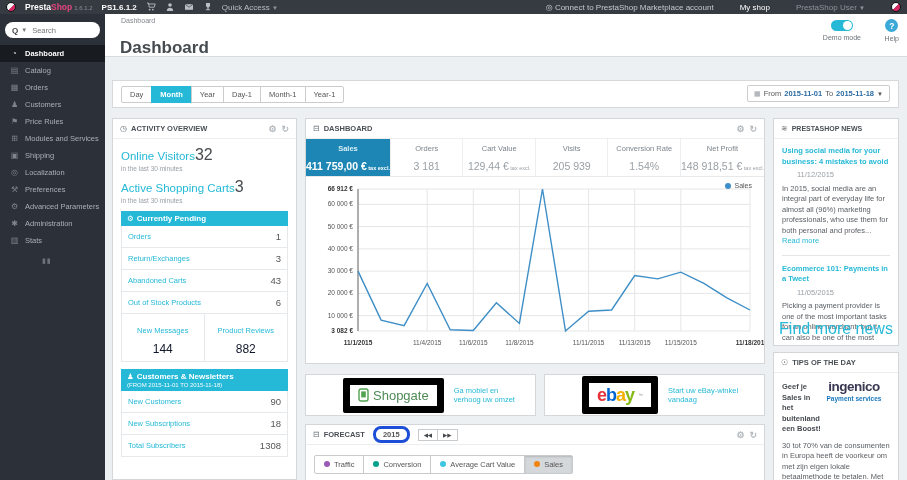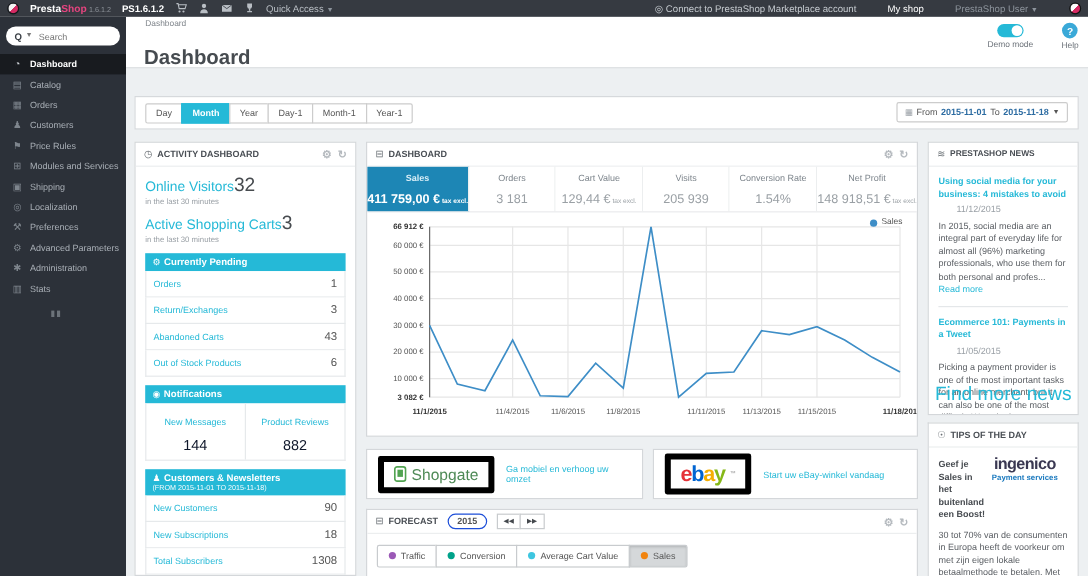--- a/index.html
+++ b/index.html
@@ -109,29 +109,29 @@
   .lg-dot{width:6px;height:6px;border-radius:50%;display:inline-block;}
   .gh,.gv{stroke:#e6e6e6;stroke-width:1;}
   .spine{stroke:#6b6b6b;stroke-width:1;}
   .tick{font-size:6.5px;fill:#555;font-family:"Liberation Sans",sans-serif;}
   .tb{font-weight:bold;fill:#333;}
   .sline{fill:none;stroke-width:1.4;}
 
   
   .banner{position:absolute;background:#fff;border:1px solid #d4d7da;display:flex;align-items:center;
           gap:10px;padding:0 9px;}
-  .logo-box{border:5px solid #000000;border-radius:2px;padding:3px 8px;display:flex;align-items:center;
-            gap:4px;background:#fff;}
+  .logo-box{border:7px solid #000000;border-radius:2px;padding:3px 8px;display:flex;align-items:center;
+            gap:4px;background:#fff;margin-left:28px;}
   .shopgate-text{font-size:13px;color:#4e8a56;}
   .ebay-logo{font-size:18px;font-weight:bold;letter-spacing:-1px;line-height:1;}
   .ebay-tm{font-size:5px;color:#999;vertical-align:super;}
   .banner-link{color:#25b9d7;font-size:7.5px;text-decoration:none;cursor:pointer;}
 
   
-  .year-pill{border:1px solid #1d4ed8;border-radius:8px;padding:1px 7px;font-size:7.5px;color:#555;
+  .year-pill{border:3px solid #1d4ed8;border-radius:8px;padding:1px 7px;font-size:7.5px;color:#555;
              background:#fff;margin-left:4px;cursor:pointer;}
   .nav-btns{display:flex;margin-left:5px;}
   .nav-btn{border:1px solid #c8cbce;background:#fff;font-size:5.5px;color:#44484d;padding:2px 5px;
            margin-left:-1px;cursor:pointer;font-family:"Liberation Sans",sans-serif;}
   .forecast-body{padding:8px;}
   .tgl-group{display:inline-flex;}
   .tgl{display:inline-flex;align-items:center;gap:4px;border:1px solid #c8cbce;background:#fff;
        font-size:7.5px;color:#555;padding:4px 9px;margin-left:-1px;cursor:pointer;
        font-family:"Liberation Sans",sans-serif;}
   .tgl:first-child{margin-left:0;border-radius:2px 0 0 2px;}
@@ -288,21 +288,21 @@
       <b>2015-11-01</b>
       <span>To</span>
       <b>2015-11-18</b>
       <span class="caret" style="color:#555">▼</span>
     </button>
   </div>
 
   <section class="panel" style="left:112px;top:118px;width:185px;height:362px;">
     <div class="panel-head">
       <span class="ph-ico">◷</span>
-      <span>ACTIVITY DASHBOARD</span>
+      <span>ACTIVITY OVERVIEW</span>
       <span class="panel-tools">
           <span>⚙</span>
           <span>↻</span>
         </span>
     </div>
     <div class="activity-body">
       <div class="big-row">
         <a class="big-label">Online Visitors</a>
         <span class="big-value">32</span>
       </div>
@@ -326,21 +326,20 @@
           <div class="kv">
             <a class="kv-label">Abandoned Carts</a>
             <span class="kv-value">43</span>
           </div>
           <div class="kv">
             <a class="kv-label">Out of Stock Products</a>
             <span class="kv-value">6</span>
           </div>
         </div>
 
-      <div class="section"><span class="s-ico">◉</span><span>Notifications</span></div>
       <div class="notif-grid">
           <div class="ncell"><a class="ncell-label">New Messages</a><div class="ncell-value">144</div></div>
           <div class="ncell"><a class="ncell-label">Product Reviews</a><div class="ncell-value">882</div></div>
         </div>
 
       <div class="section"><span class="s-ico">♟</span><span>Customers &amp; Newsletters</span><span class="s-sub">(FROM 2015-11-01 TO 2015-11-18)</span></div>
       <div>
           <div class="kv">
             <a class="kv-label">New Customers</a>
             <span class="kv-value">90</span>

